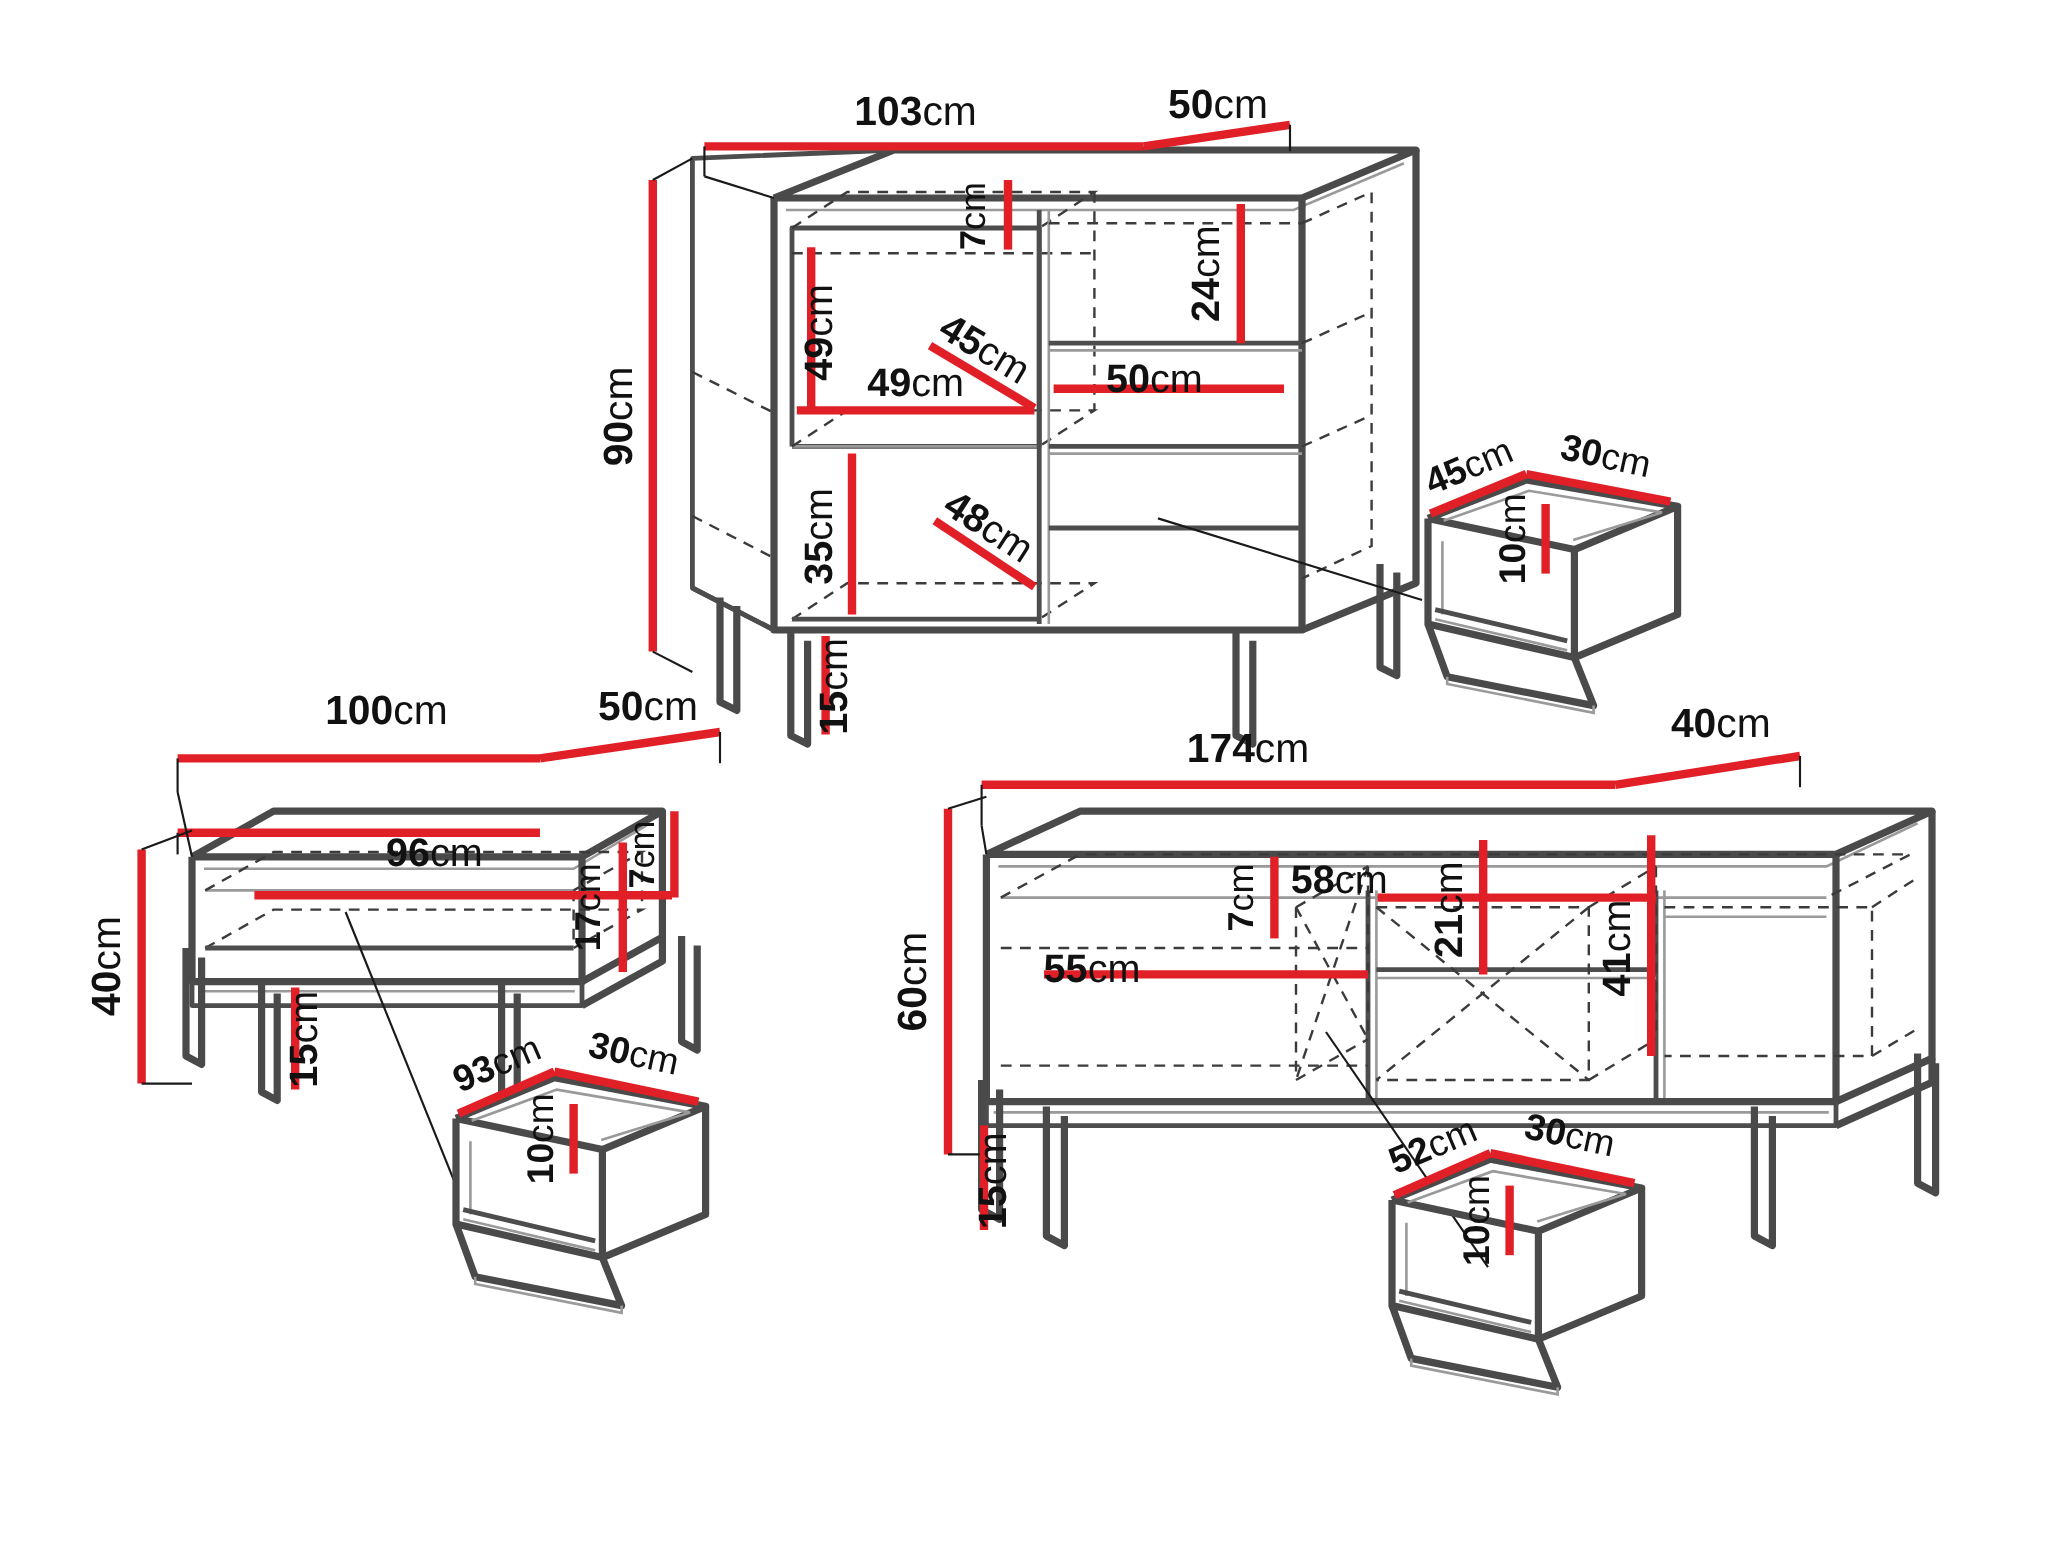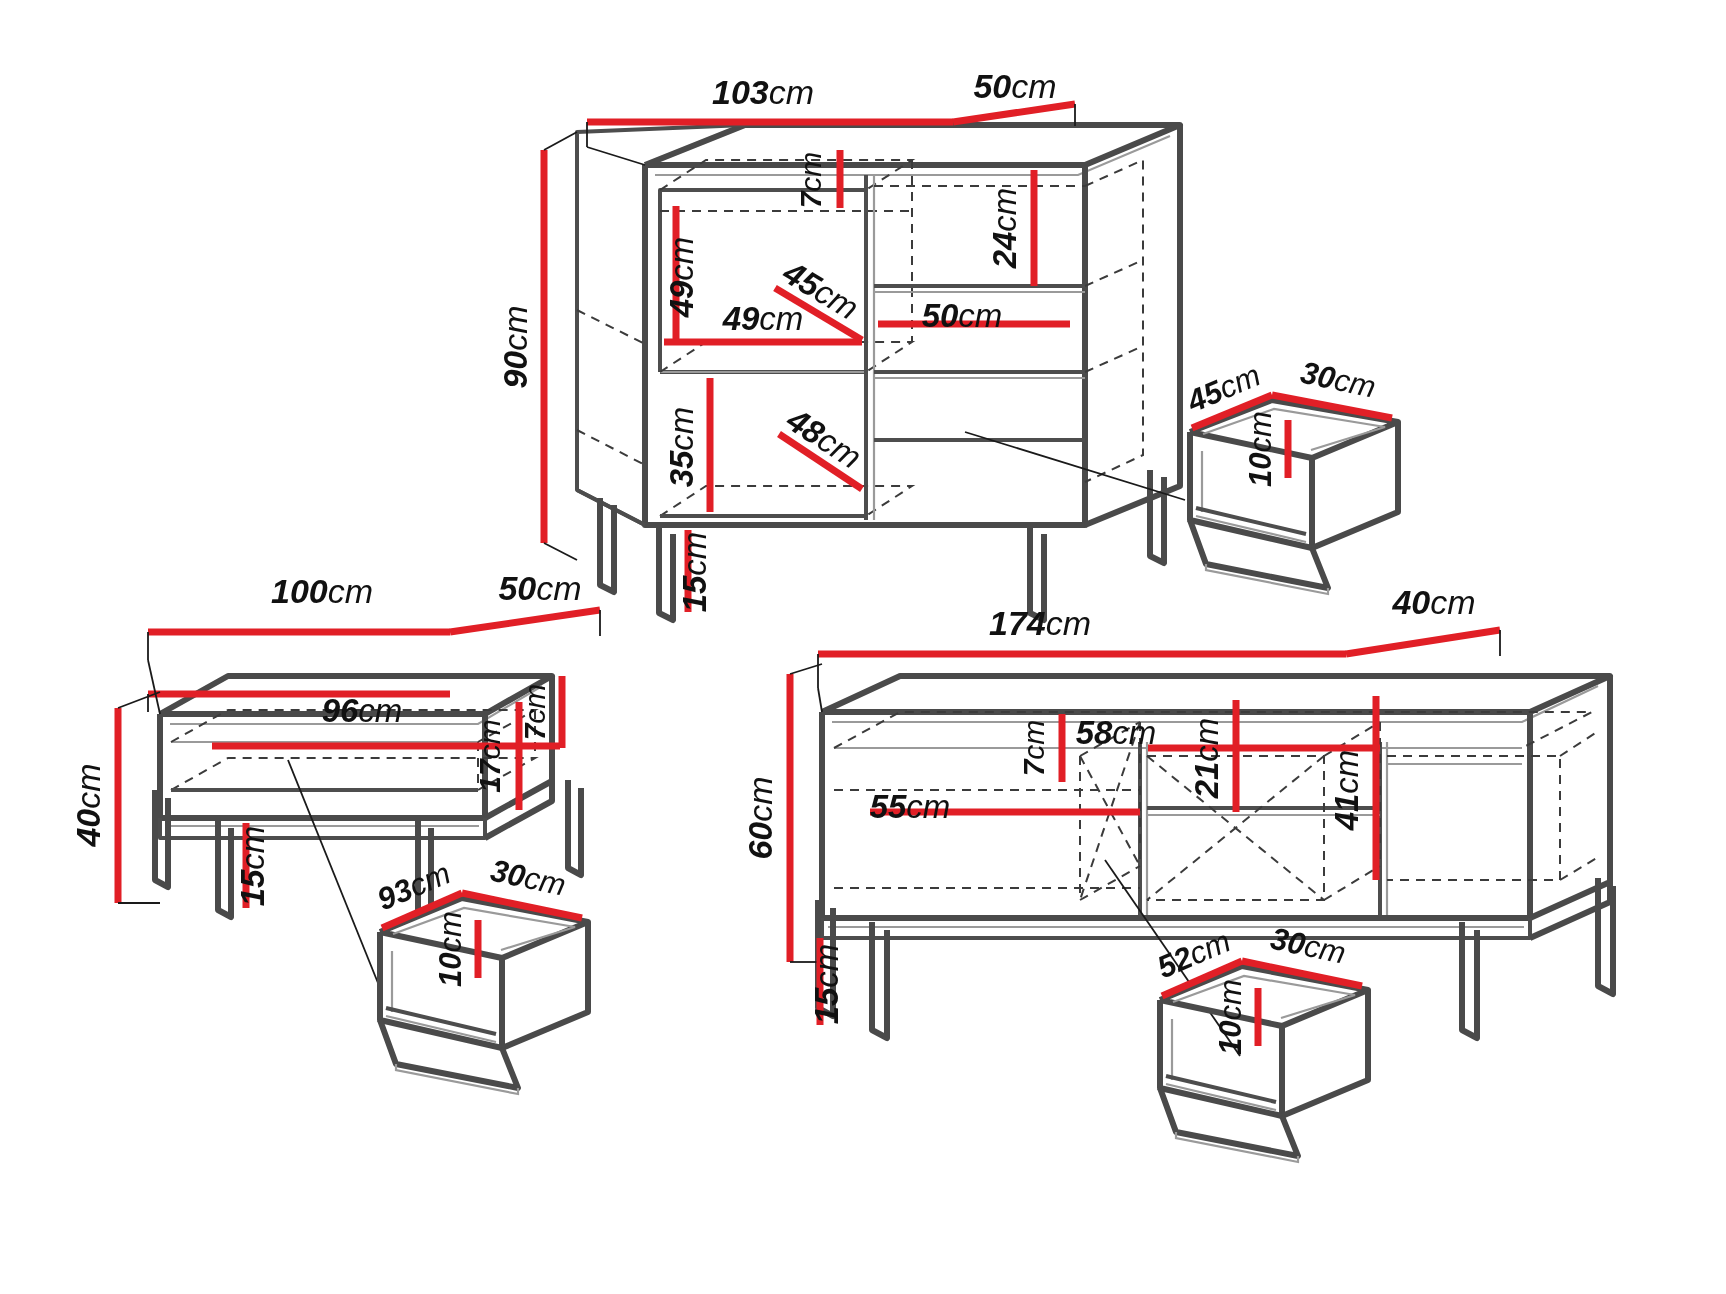--- a/index.html
+++ b/index.html
@@ -9,21 +9,20 @@
   }
   body {
     font-family: "Liberation Sans", sans-serif;
   }
   #stage {
     position: relative;
     width: 1726px;
     height: 1294px;
     background: #ffffff;
     overflow: hidden;
-    font-style: italic;
   }
   #stage svg {
     position: absolute;
     left: 0;
     top: 0;
     width: 1726px;
     height: 1294px;
   }
   .dim-label {
     font-weight: 700;

